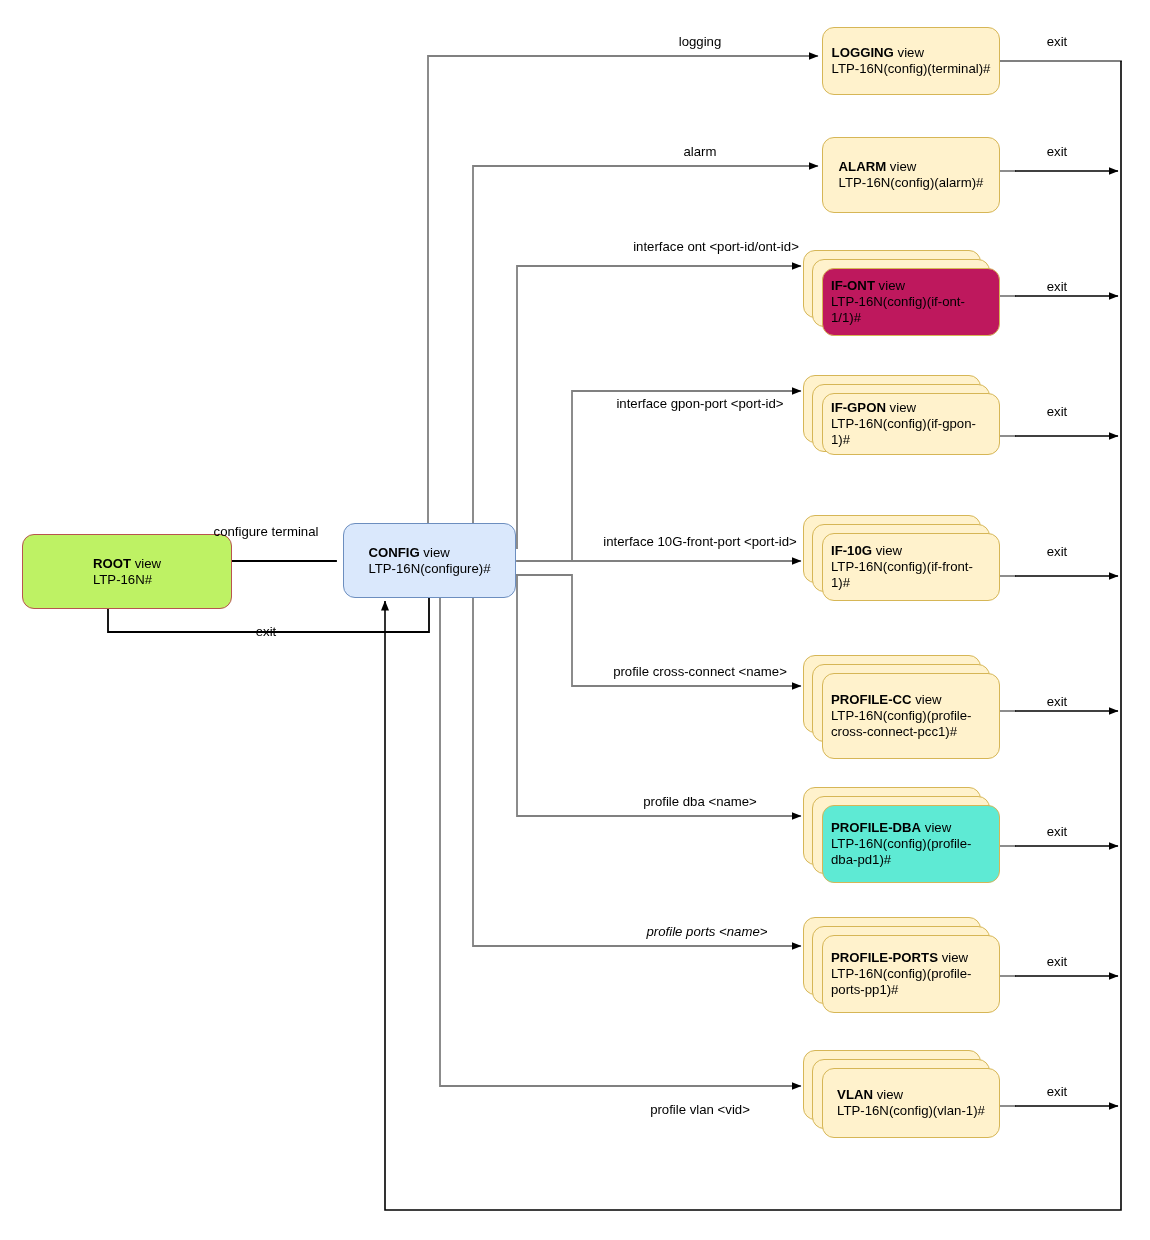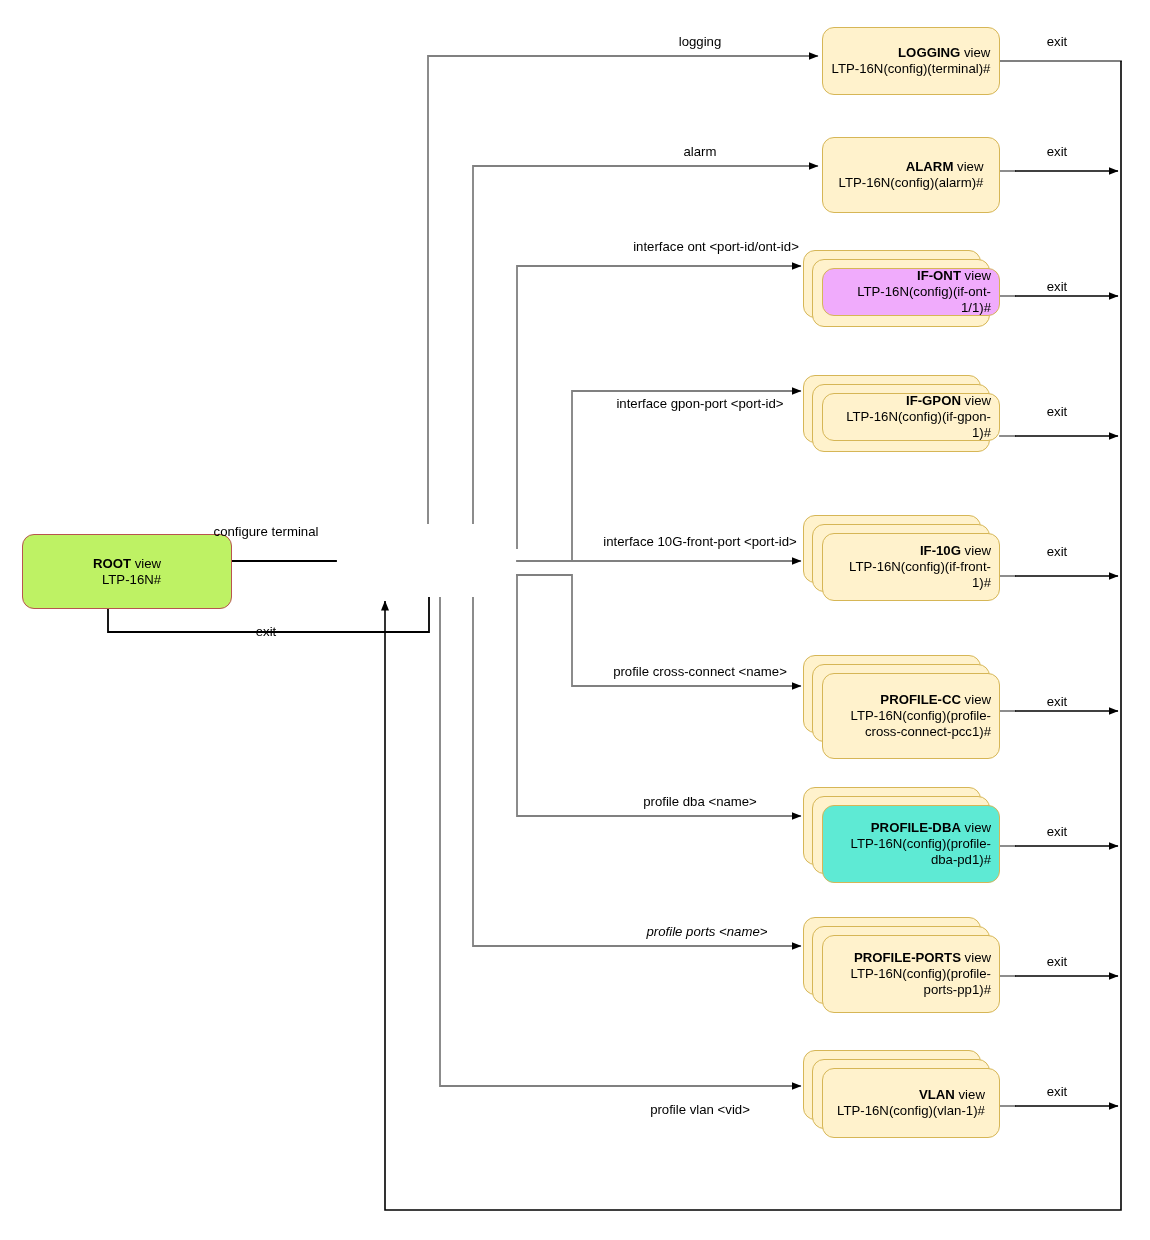--- a/index.html
+++ b/index.html
@@ -1,20 +1,20 @@
 <!DOCTYPE html>
 <html><head>
 <meta charset="utf-8">
 <style>
   html,body{margin:0;padding:0;background:#ffffff;}
   body{font-family:"Liberation Sans", sans-serif;}
   #canvas{position:relative;width:1150px;height:1240px;background:#ffffff;overflow:hidden;}
   svg.wires{position:absolute;left:0;top:0;width:1150px;height:1240px;}
   .node{position:absolute;box-sizing:border-box;border-radius:12px;
-        display:flex;align-items:center;justify-content:center;text-align:right;}
+        display:flex;align-items:center;justify-content:center;text-align:left;}
   .node .txt{font-size:13.2px;line-height:16px;color:#000;padding:0 8px;}
   .node .txt b{font-weight:bold;}
   .shadow{position:absolute;box-sizing:border-box;border-radius:12px;
           background:#fff2cc;border:1.6px solid #d6b656;}
   .edge-label{position:absolute;font-size:13.2px;color:#000;white-space:nowrap;
               transform:translateX(-50%);}
   .stackwrap{position:absolute;}
 </style>
 </head>
 <body>
@@ -92,50 +92,56 @@
     </g>
   </svg>
 
   <div class="node" style="left:22px;top:534px;width:210px;height:75px;background:#bef264;border:1.8px solid #b85450;">
     <div class="txt">
       <b>ROOT</b><span> view</span><br>
       <span>LTP-16N#</span>
     </div>
   </div>
 
+  <div class="node" style="left:343px;top:523px;width:173px;height:75px;background:#dae8fc;border:1.8px solid #6c8ebf;">
+    <div class="txt">
+      <b>CONFIG</b><span> view</span><br>
+      <span>LTP-16N(configure)#</span>
+    </div>
+  </div>
 
   <div class="node" style="left:822px;top:27px;width:178px;height:68px;background:#fff2cc;border:1.6px solid #d6b656;">
     <div class="txt">
       <b>LOGGING</b><span> view</span><br>
       <span>LTP-16N(config)(terminal)#</span>
     </div>
   </div>
 
   <div class="node" style="left:822px;top:137px;width:178px;height:76px;background:#fff2cc;border:1.6px solid #d6b656;">
     <div class="txt">
       <b>ALARM</b><span> view</span><br>
       <span>LTP-16N(config)(alarm)#</span>
     </div>
   </div>
 
   <div class="stackwrap" style="left:0;top:0;">
     <div class="shadow" style="left:803px;top:250px;width:178px;height:68px;"></div>
     <div class="shadow" style="left:812px;top:259px;width:178px;height:68px;"></div>
-    <div class="node" style="left:822px;top:268px;width:178px;height:48px;background:#f0abfc;border:1.6px solid #d6b656;">
+    <div class="node" style="left:822px;top:268px;width:178px;height:68px;background:#be185d;border:1.6px solid #d6b656;">
       <div class="txt">
         <b>IF-ONT</b><span> view</span><br>
         <span>LTP-16N(config)(if-ont-1/1)#</span>
       </div>
     </div>
   </div>
 
   <div class="stackwrap" style="left:0;top:0;">
     <div class="shadow" style="left:803px;top:375px;width:178px;height:68px;"></div>
     <div class="shadow" style="left:812px;top:384px;width:178px;height:68px;"></div>
-    <div class="node" style="left:822px;top:393px;width:178px;height:48px;background:#fff2cc;border:1.6px solid #d6b656;">
+    <div class="node" style="left:822px;top:393px;width:178px;height:62px;background:#fff2cc;border:1.6px solid #d6b656;">
       <div class="txt">
         <b>IF-GPON</b><span> view</span><br>
         <span>LTP-16N(config)(if-gpon-1)#</span>
       </div>
     </div>
   </div>
 
   <div class="stackwrap" style="left:0;top:0;">
     <div class="shadow" style="left:803px;top:515px;width:178px;height:68px;"></div>
     <div class="shadow" style="left:812px;top:524px;width:178px;height:68px;"></div>

